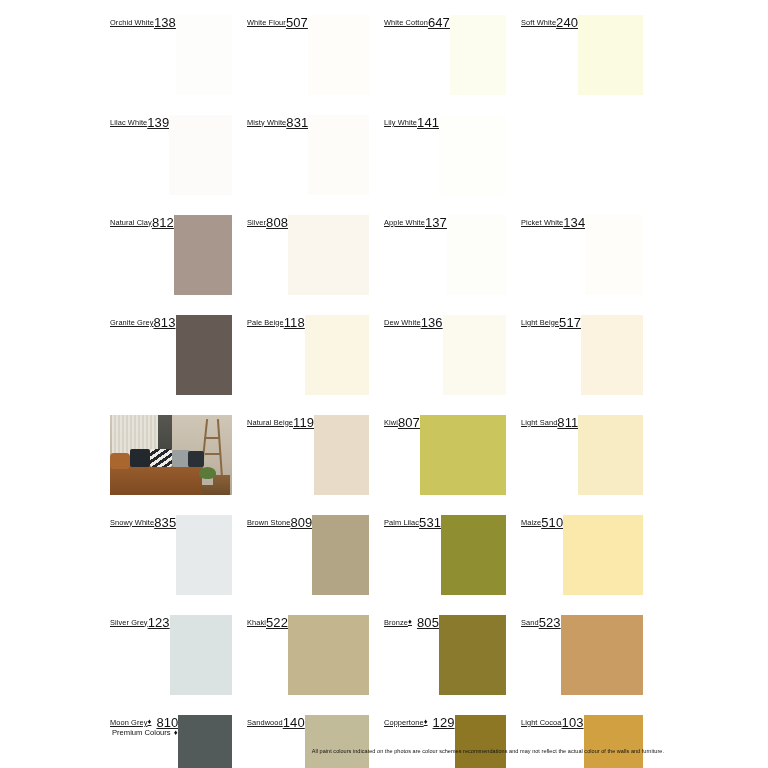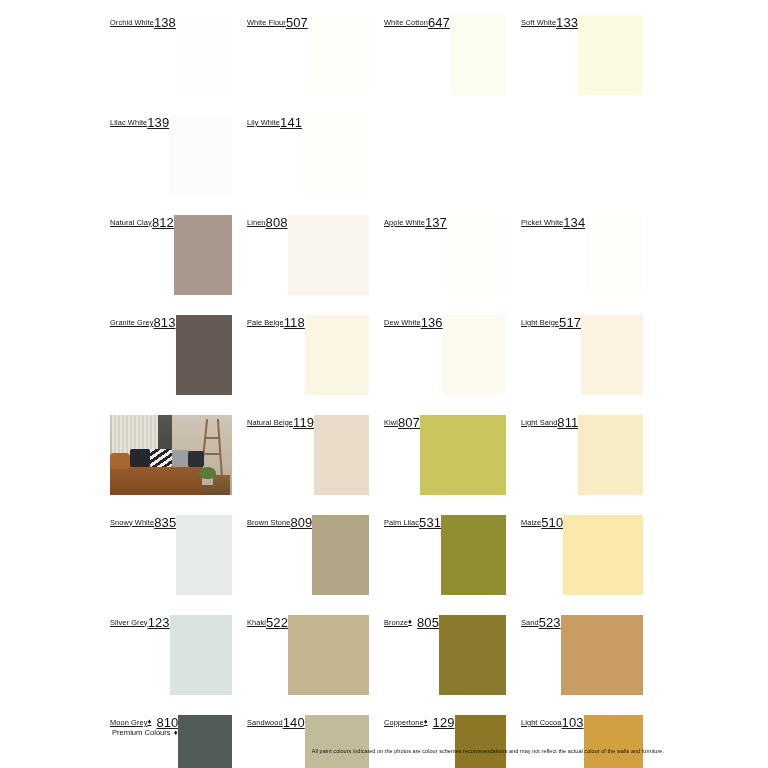--- a/index.html
+++ b/index.html
@@ -146,55 +146,63 @@
             <span class="nm">White Cotton</span>
             <span class="sp"></span>
             <span class="no">647</span>
           </div>
           <div class="swatch" style="background: rgb(253, 253, 239);"></div>
         </div>
         <div class="cell">
           <div class="label">
             <span class="nm">Soft White</span>
             <span class="sp"></span>
-            <span class="no">133</span>
+            <span class="no">240</span>
           </div>
           <div class="swatch" style="background: rgb(251, 251, 226);"></div>
         </div>
       </div>
       <div class="row">
         <div class="cell">
           <div class="label">
             <span class="nm">Lilac White</span>
             <span class="sp"></span>
             <span class="no">139</span>
           </div>
           <div class="swatch" style="background: rgb(252, 251, 250);"></div>
         </div>
         <div class="cell">
           <div class="label">
+            <span class="nm">Misty White</span>
+            <span class="sp"></span>
+            <span class="no">831</span>
+          </div>
+          <div class="swatch" style="background: rgb(253, 252, 248);"></div>
+        </div>
+        <div class="cell">
+          <div class="label">
             <span class="nm">Lily White</span>
             <span class="sp"></span>
             <span class="no">141</span>
           </div>
           <div class="swatch" style="background: rgb(254, 254, 250);"></div>
         </div>
       </div>
       <div class="row">
         <div class="cell">
           <div class="label">
             <span class="nm">Natural Clay</span>
             <span class="sp"></span>
             <span class="no">812</span>
           </div>
           <div class="swatch" style="background: rgb(168, 151, 140);"></div>
         </div>
         <div class="cell">
           <div class="label">
-            <span class="nm">Linen</span>
+            <span class="nm">Silver</span>
             <span class="sp"></span>
             <span class="no">808</span>
           </div>
           <div class="swatch" style="background: rgb(250, 246, 238);"></div>
         </div>
         <div class="cell">
           <div class="label">
             <span class="nm">Apple White</span>
             <span class="sp"></span>
             <span class="no">137</span>

